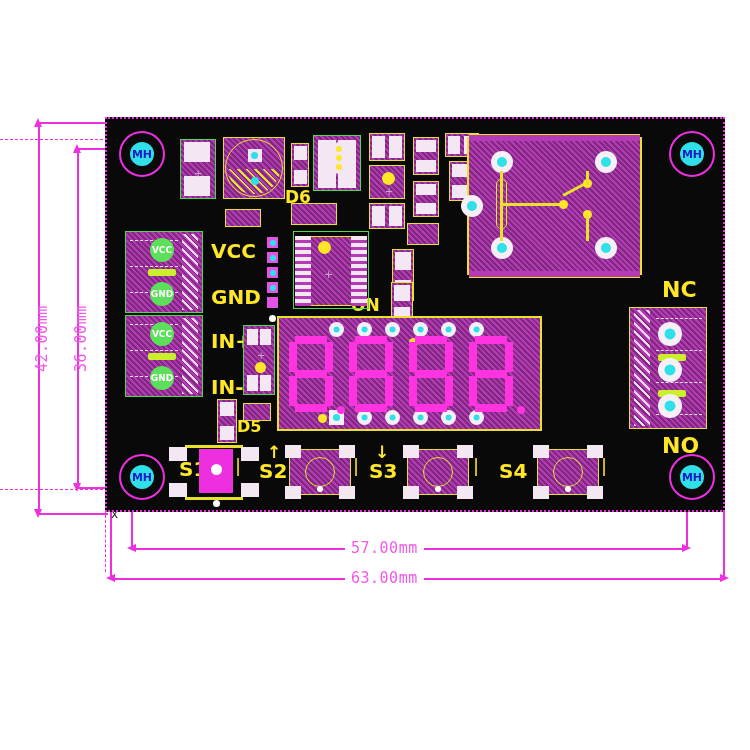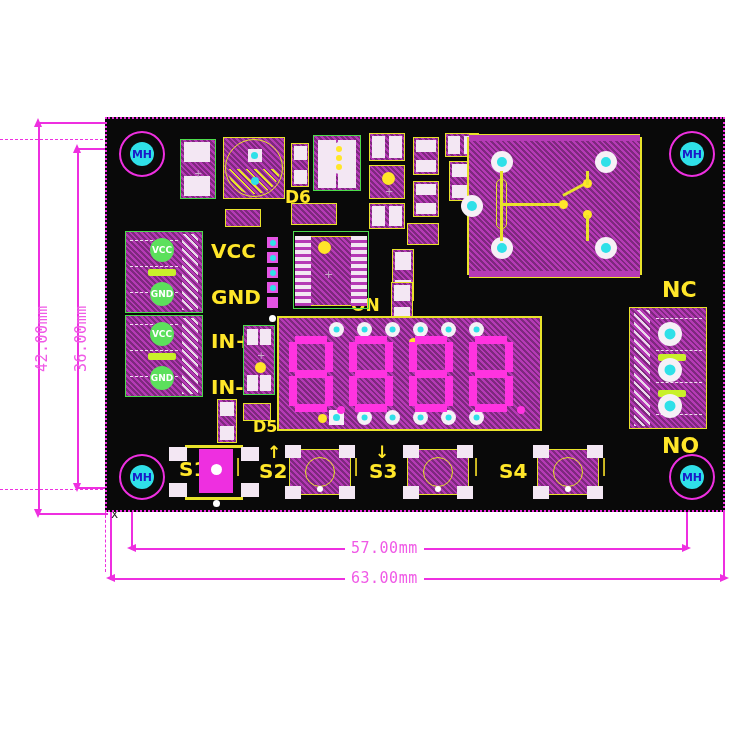--- a/index.html
+++ b/index.html
@@ -298,21 +298,21 @@
       <div class="pad" style="left:3px;bottom:3px;width:11px;height:16px;"></div>
       <div class="pad" style="right:3px;bottom:3px;width:11px;height:16px;"></div>
       <div class="dot-y" style="left:11px;top:36px;width:11px;height:11px;"></div>
       <div style="position:absolute;left:13px;top:24px;color:#caa8ca;font-size:10px;">+</div>
     </div>
 
     <div class="cu fill" style="left:110px;top:280px;width:20px;height:44px;border:1.4px solid #e8e22a;">
       <div class="pad" style="left:2px;top:2px;right:2px;height:14px;"></div>
       <div class="pad" style="left:2px;bottom:2px;right:2px;height:14px;"></div>
     </div>
-    <div class="silk" style="left:130px;top:300px;font-size:16px;margin-left:16px;">D5</div>
+    <div class="silk" style="left:130px;top:300px;font-size:16px;">D5</div>
     <div class="cu fill" style="left:136px;top:284px;width:28px;height:18px;border:1.4px solid #e8e22a;"></div>
 
     <div id="disp">
       <div class="body"></div>
 
       <div class="via" style="left:52px;top:6px;width:15px;height:15px;">
           <i></i>
         </div>
       <div class="via" style="left:80px;top:6px;width:15px;height:15px;">
           <i></i>

